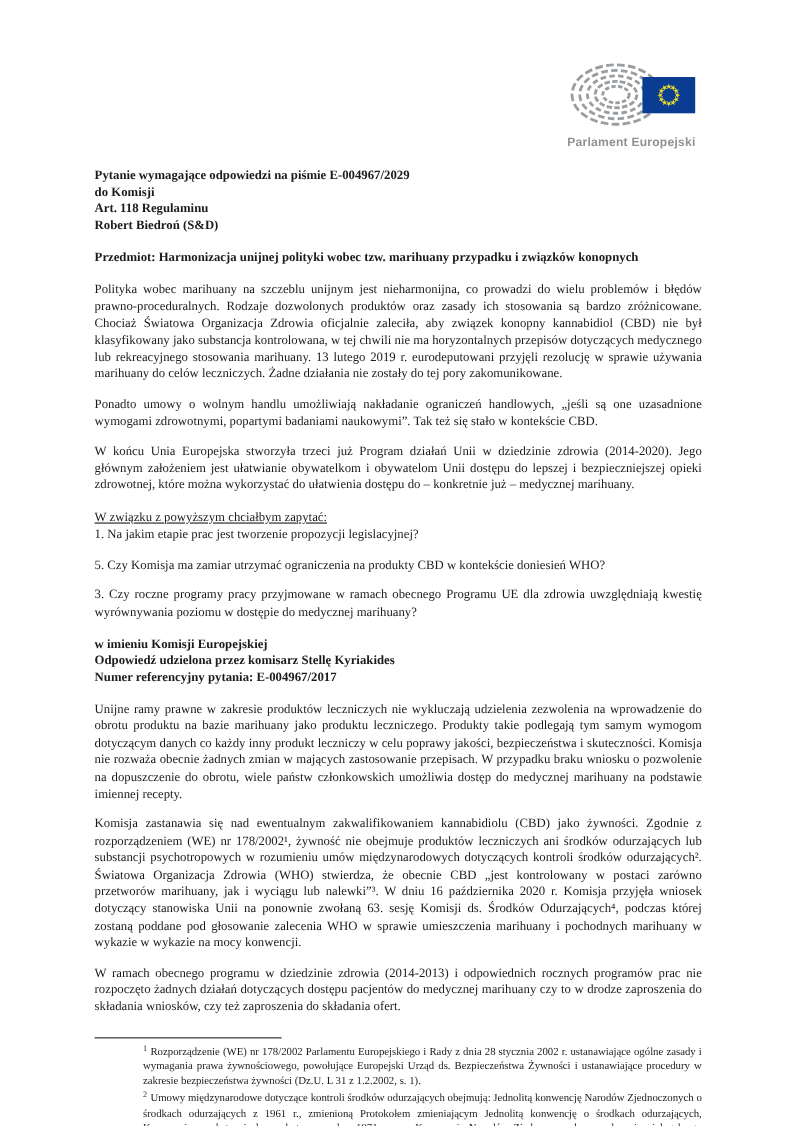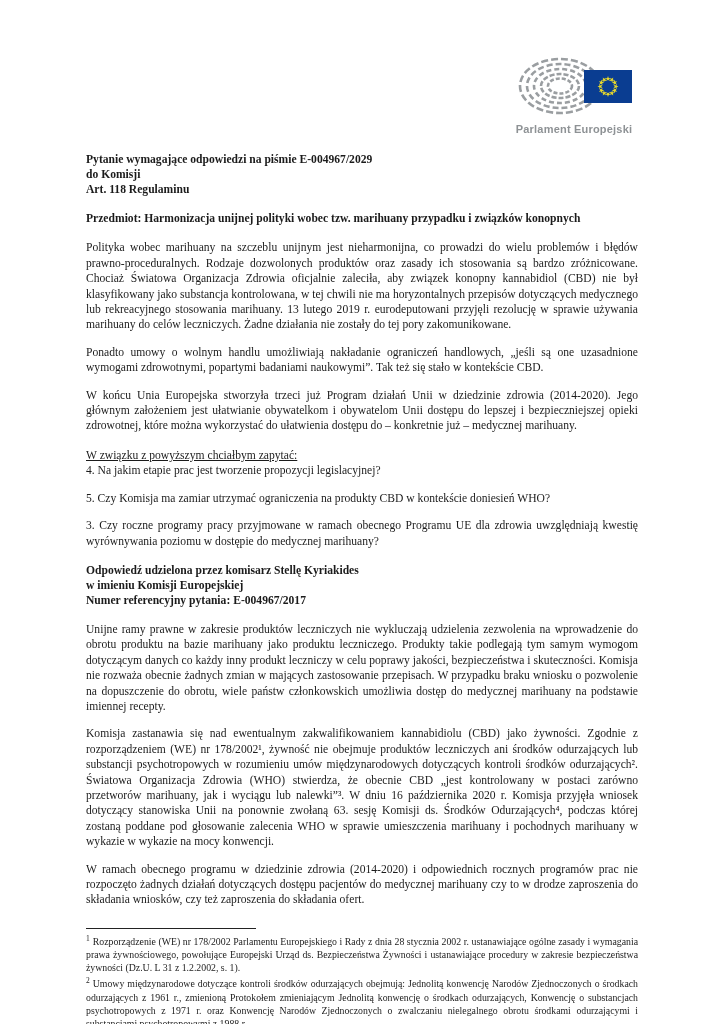--- a/index.html
+++ b/index.html
@@ -37,21 +37,21 @@
   .q-item { margin-bottom: 12px; text-align: justify; }
   .ans-block { font-weight: bold; margin: 14px 0 14px 0; }
   .ans-block div { line-height: 15px; }
 
   
   .fn-sep {
     width: 170px; border-top: 1.6px solid #222;
     margin: 20px 0 6px 0;
   }
   .footnotes { font-size: 9.8px; line-height: 13.2px; }
-  .footnote { text-align: justify; margin-bottom: 3px; }
+  .footnote { text-align: justify; margin-bottom: 3px; margin-left: 44px; }
   .footnote sup {
     font-size: 7.5px; line-height: 0; margin-right: 3px;
     vertical-align: super;
   }
 </style>
 </head>
 <body>
 
 <div class="page">
 
@@ -110,43 +110,44 @@
     </svg>
     <div class="logo-caption">Parlament Europejski</div>
   </div>
 
   <div class="content">
 
     <div class="hdr-block">
       <div>Pytanie wymagające odpowiedzi na piśmie E-004967/2029</div>
       <div>do Komisji</div>
       <div>Art. 118 Regulaminu</div>
+      <div>Robert Biedroń (S&amp;D)</div>
     </div>
 
     <div class="subject">Przedmiot: Harmonizacja unijnej polityki wobec tzw. marihuany przypadku i związków konopnych</div>
 
     <p class="body-par">Polityka wobec marihuany na szczeblu unijnym jest nieharmonijna, co prowadzi do wielu problemów i błędów prawno-proceduralnych. Rodzaje dozwolonych produktów oraz zasady ich stosowania są bardzo zróżnicowane. Chociaż Światowa Organizacja Zdrowia oficjalnie zaleciła, aby związek konopny kannabidiol (CBD) nie był klasyfikowany jako substancja kontrolowana, w tej chwili nie ma horyzontalnych przepisów dotyczących medycznego lub rekreacyjnego stosowania marihuany. 13 lutego 2019 r. eurodeputowani przyjęli rezolucję w sprawie używania marihuany do celów leczniczych. Żadne działania nie zostały do tej pory zakomunikowane.</p>
     <p class="body-par">Ponadto umowy o wolnym handlu umożliwiają nakładanie ograniczeń handlowych, „jeśli są one uzasadnione wymogami zdrowotnymi, popartymi badaniami naukowymi”. Tak też się stało w kontekście CBD.</p>
     <p class="body-par">W końcu Unia Europejska stworzyła trzeci już Program działań Unii w dziedzinie zdrowia (2014-2020). Jego głównym założeniem jest ułatwianie obywatelkom i obywatelom Unii dostępu do lepszej i bezpieczniejszej opieki zdrowotnej, które można wykorzystać do ułatwienia dostępu do – konkretnie już – medycznej marihuany.</p>
 
     <div class="q-intro">W związku z powyższym chciałbym zapytać:</div>
 
-    <div class="q-item">4. Na jakim etapie prac jest tworzenie propozycji legislacyjnej?</div>
+    <div class="q-item">1. Na jakim etapie prac jest tworzenie propozycji legislacyjnej?</div>
     <div class="q-item">5. Czy Komisja ma zamiar utrzymać ograniczenia na produkty CBD w kontekście doniesień WHO?</div>
     <div class="q-item">3. Czy roczne programy pracy przyjmowane w ramach obecnego Programu UE dla zdrowia uwzględniają kwestię wyrównywania poziomu w dostępie do medycznej marihuany?</div>
 
     <div class="ans-block">
+      <div>w imieniu Komisji Europejskiej</div>
       <div>Odpowiedź udzielona przez komisarz Stellę Kyriakides</div>
-      <div>w imieniu Komisji Europejskiej</div>
       <div>Numer referencyjny pytania: E-004967/2017</div>
     </div>
 
     <p class="body-par">Unijne ramy prawne w zakresie produktów leczniczych nie wykluczają udzielenia zezwolenia na wprowadzenie do obrotu produktu na bazie marihuany jako produktu leczniczego. Produkty takie podlegają tym samym wymogom dotyczącym danych co każdy inny produkt leczniczy w celu poprawy jakości, bezpieczeństwa i skuteczności. Komisja nie rozważa obecnie żadnych zmian w mających zastosowanie przepisach. W przypadku braku wniosku o pozwolenie na dopuszczenie do obrotu, wiele państw członkowskich umożliwia dostęp do medycznej marihuany na podstawie imiennej recepty.</p>
     <p class="body-par">Komisja zastanawia się nad ewentualnym zakwalifikowaniem kannabidiolu (CBD) jako żywności. Zgodnie z rozporządzeniem (WE) nr 178/2002¹, żywność nie obejmuje produktów leczniczych ani środków odurzających lub substancji psychotropowych w rozumieniu umów międzynarodowych dotyczących kontroli środków odurzających². Światowa Organizacja Zdrowia (WHO) stwierdza, że obecnie CBD „jest kontrolowany w postaci zarówno przetworów marihuany, jak i wyciągu lub nalewki”³. W dniu 16 października 2020 r. Komisja przyjęła wniosek dotyczący stanowiska Unii na ponownie zwołaną 63. sesję Komisji ds. Środków Odurzających⁴, podczas której zostaną poddane pod głosowanie zalecenia WHO w sprawie umieszczenia marihuany i pochodnych marihuany w wykazie w wykazie na mocy konwencji.</p>
-    <p class="body-par">W ramach obecnego programu w dziedzinie zdrowia (2014-2020) i odpowiednich rocznych programów prac nie rozpoczęto żadnych działań dotyczących dostępu pacjentów do medycznej marihuany czy to w drodze zaproszenia do składania wniosków, czy też zaproszenia do składania ofert.</p>
+    <p class="body-par">W ramach obecnego programu w dziedzinie zdrowia (2014-2013) i odpowiednich rocznych programów prac nie rozpoczęto żadnych działań dotyczących dostępu pacjentów do medycznej marihuany czy to w drodze zaproszenia do składania wniosków, czy też zaproszenia do składania ofert.</p>
 
     <div class="fn-sep"></div>
 
     <div class="footnotes">
       <div class="footnote"><sup>1</sup><span>Rozporządzenie (WE) nr 178/2002 Parlamentu Europejskiego i Rady z dnia 28 stycznia 2002 r. ustanawiające ogólne zasady i wymagania prawa żywnościowego, powołujące Europejski Urząd ds. Bezpieczeństwa Żywności i ustanawiające procedury w zakresie bezpieczeństwa żywności (Dz.U. L 31 z 1.2.2002, s. 1).</span></div>
       <div class="footnote"><sup>2</sup><span>Umowy międzynarodowe dotyczące kontroli środków odurzających obejmują: Jednolitą konwencję Narodów Zjednoczonych o środkach odurzających z 1961 r., zmienioną Protokołem zmieniającym Jednolitą konwencję o środkach odurzających, Konwencję o substancjach psychotropowych z 1971 r. oraz Konwencję Narodów Zjednoczonych o zwalczaniu nielegalnego obrotu środkami odurzającymi i substancjami psychotropowymi z 1988 r.</span></div>
 
     </div>
 
   </div>

